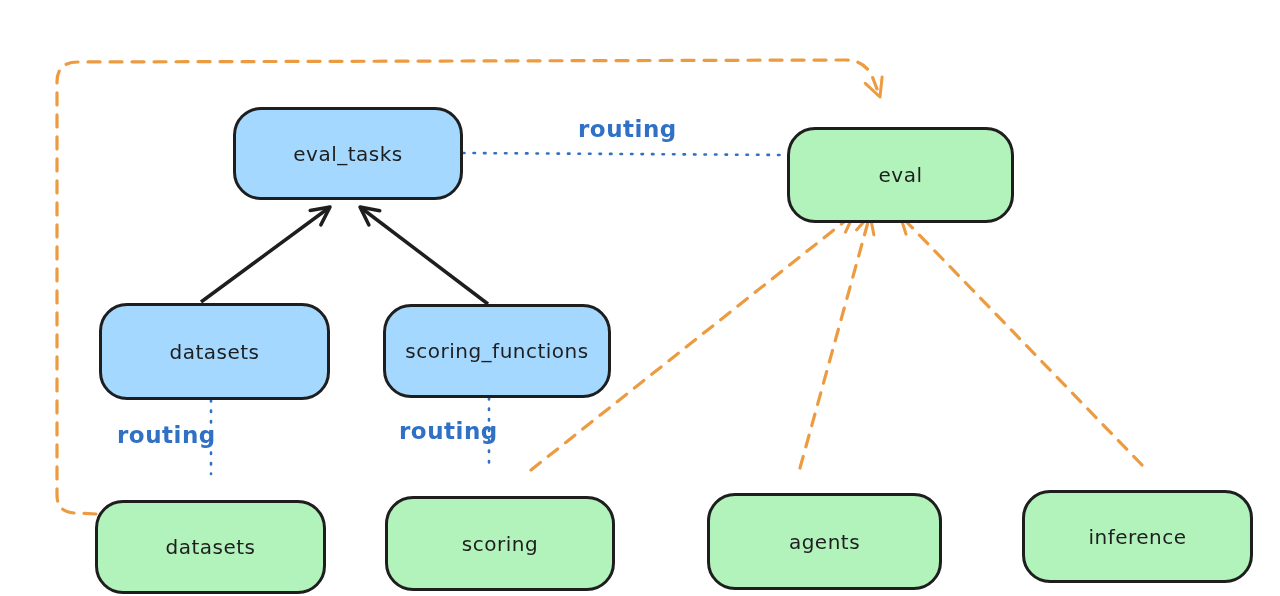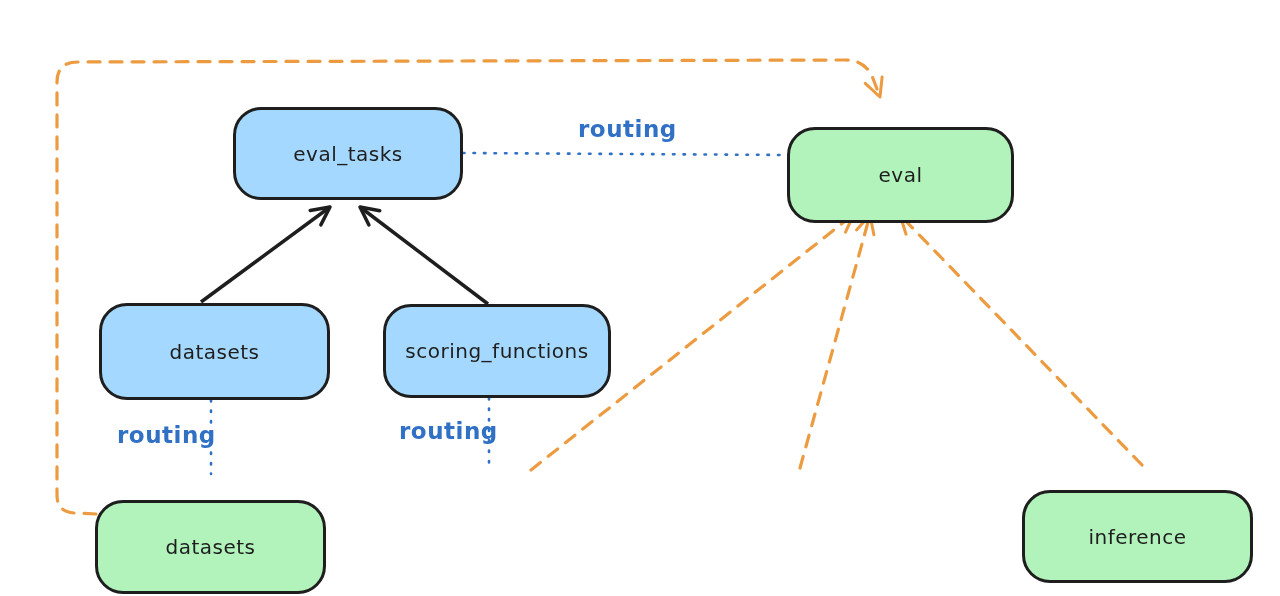--- a/index.html
+++ b/index.html
@@ -105,21 +105,27 @@
   </div>
 
   <div class="node blue" style="left:383px;top:304px;width:228px;height:94px">
     <span>scoring_functions</span>
   </div>
 
   <div class="node green" style="left:95px;top:476px;width:231px;height:94px">
     <span>datasets</span>
   </div>
 
+  <div class="node green" style="left:385px;top:472px;width:230px;height:95px">
+    <span>scoring</span>
+  </div>
 
+  <div class="node green" style="left:707px;top:469px;width:235px;height:97px">
+    <span>agents</span>
+  </div>
 
   <div class="node green" style="left:1022px;top:466px;width:231px;height:93px">
     <span>inference</span>
   </div>
 
   <div class="edge-label" style="left:578px;top:116px">routing</div>
   <div class="edge-label" style="left:117px;top:422px">routing</div>
   <div class="edge-label" style="left:399px;top:418px">routing</div>
 
 </div>

